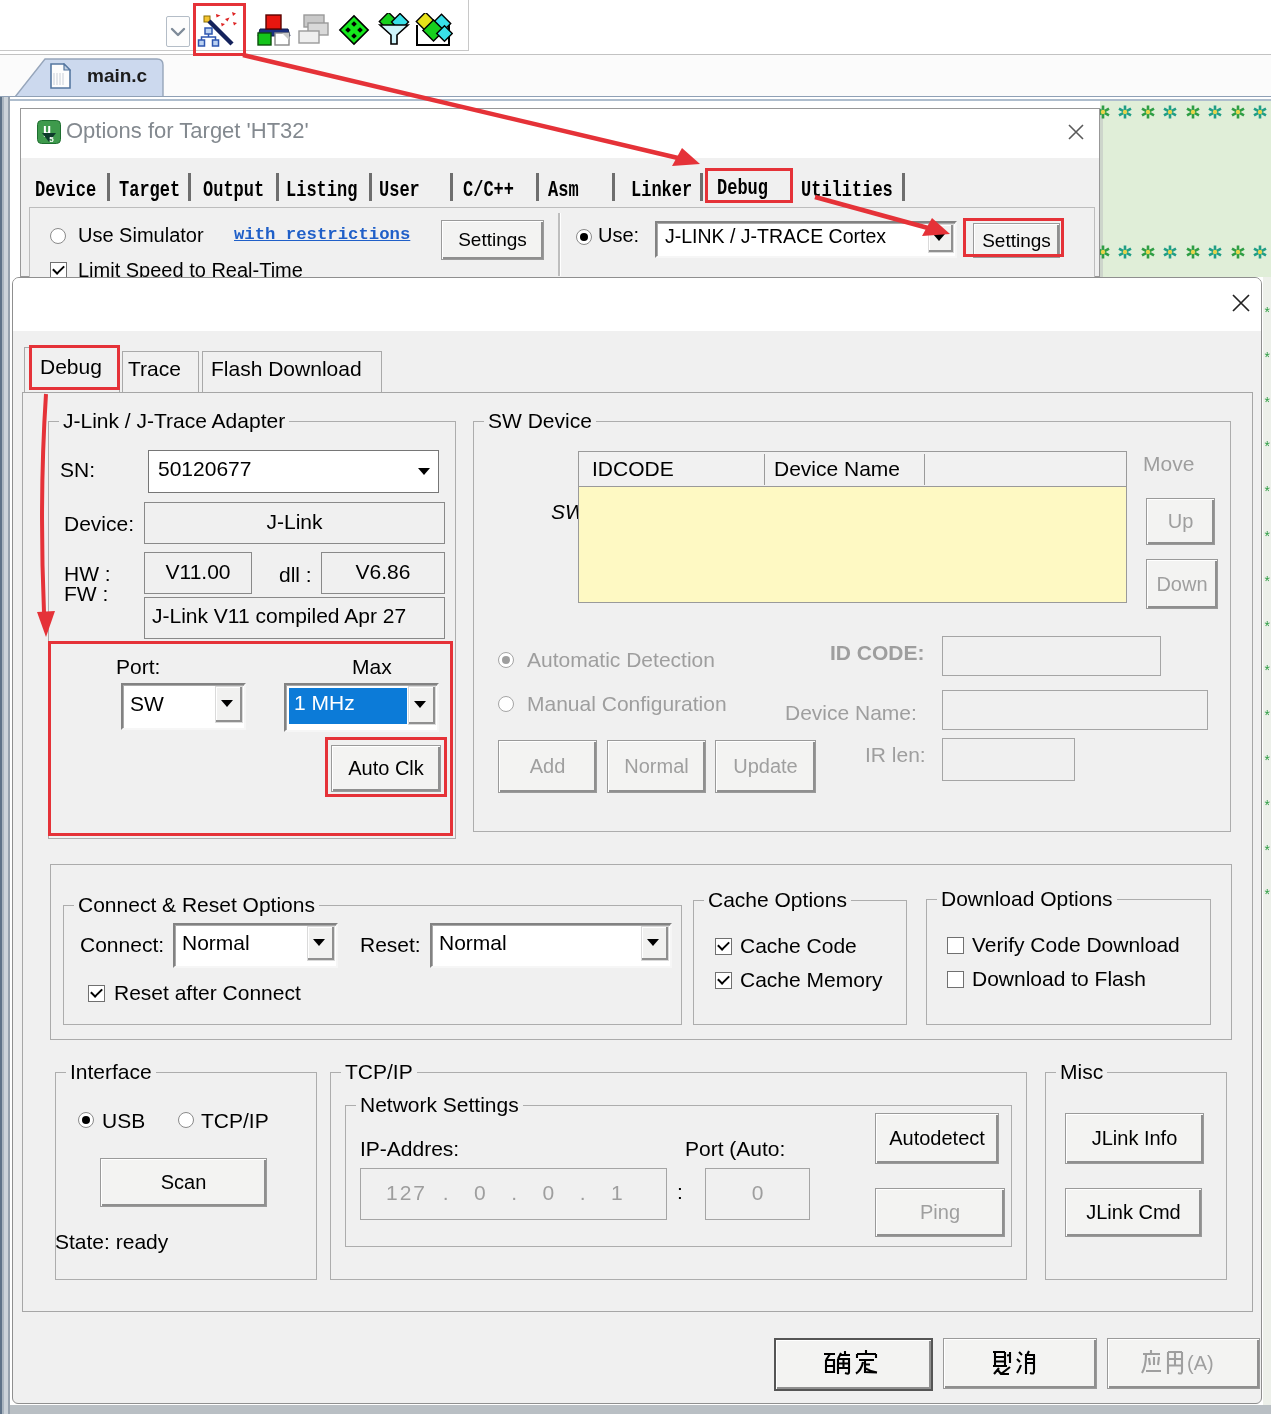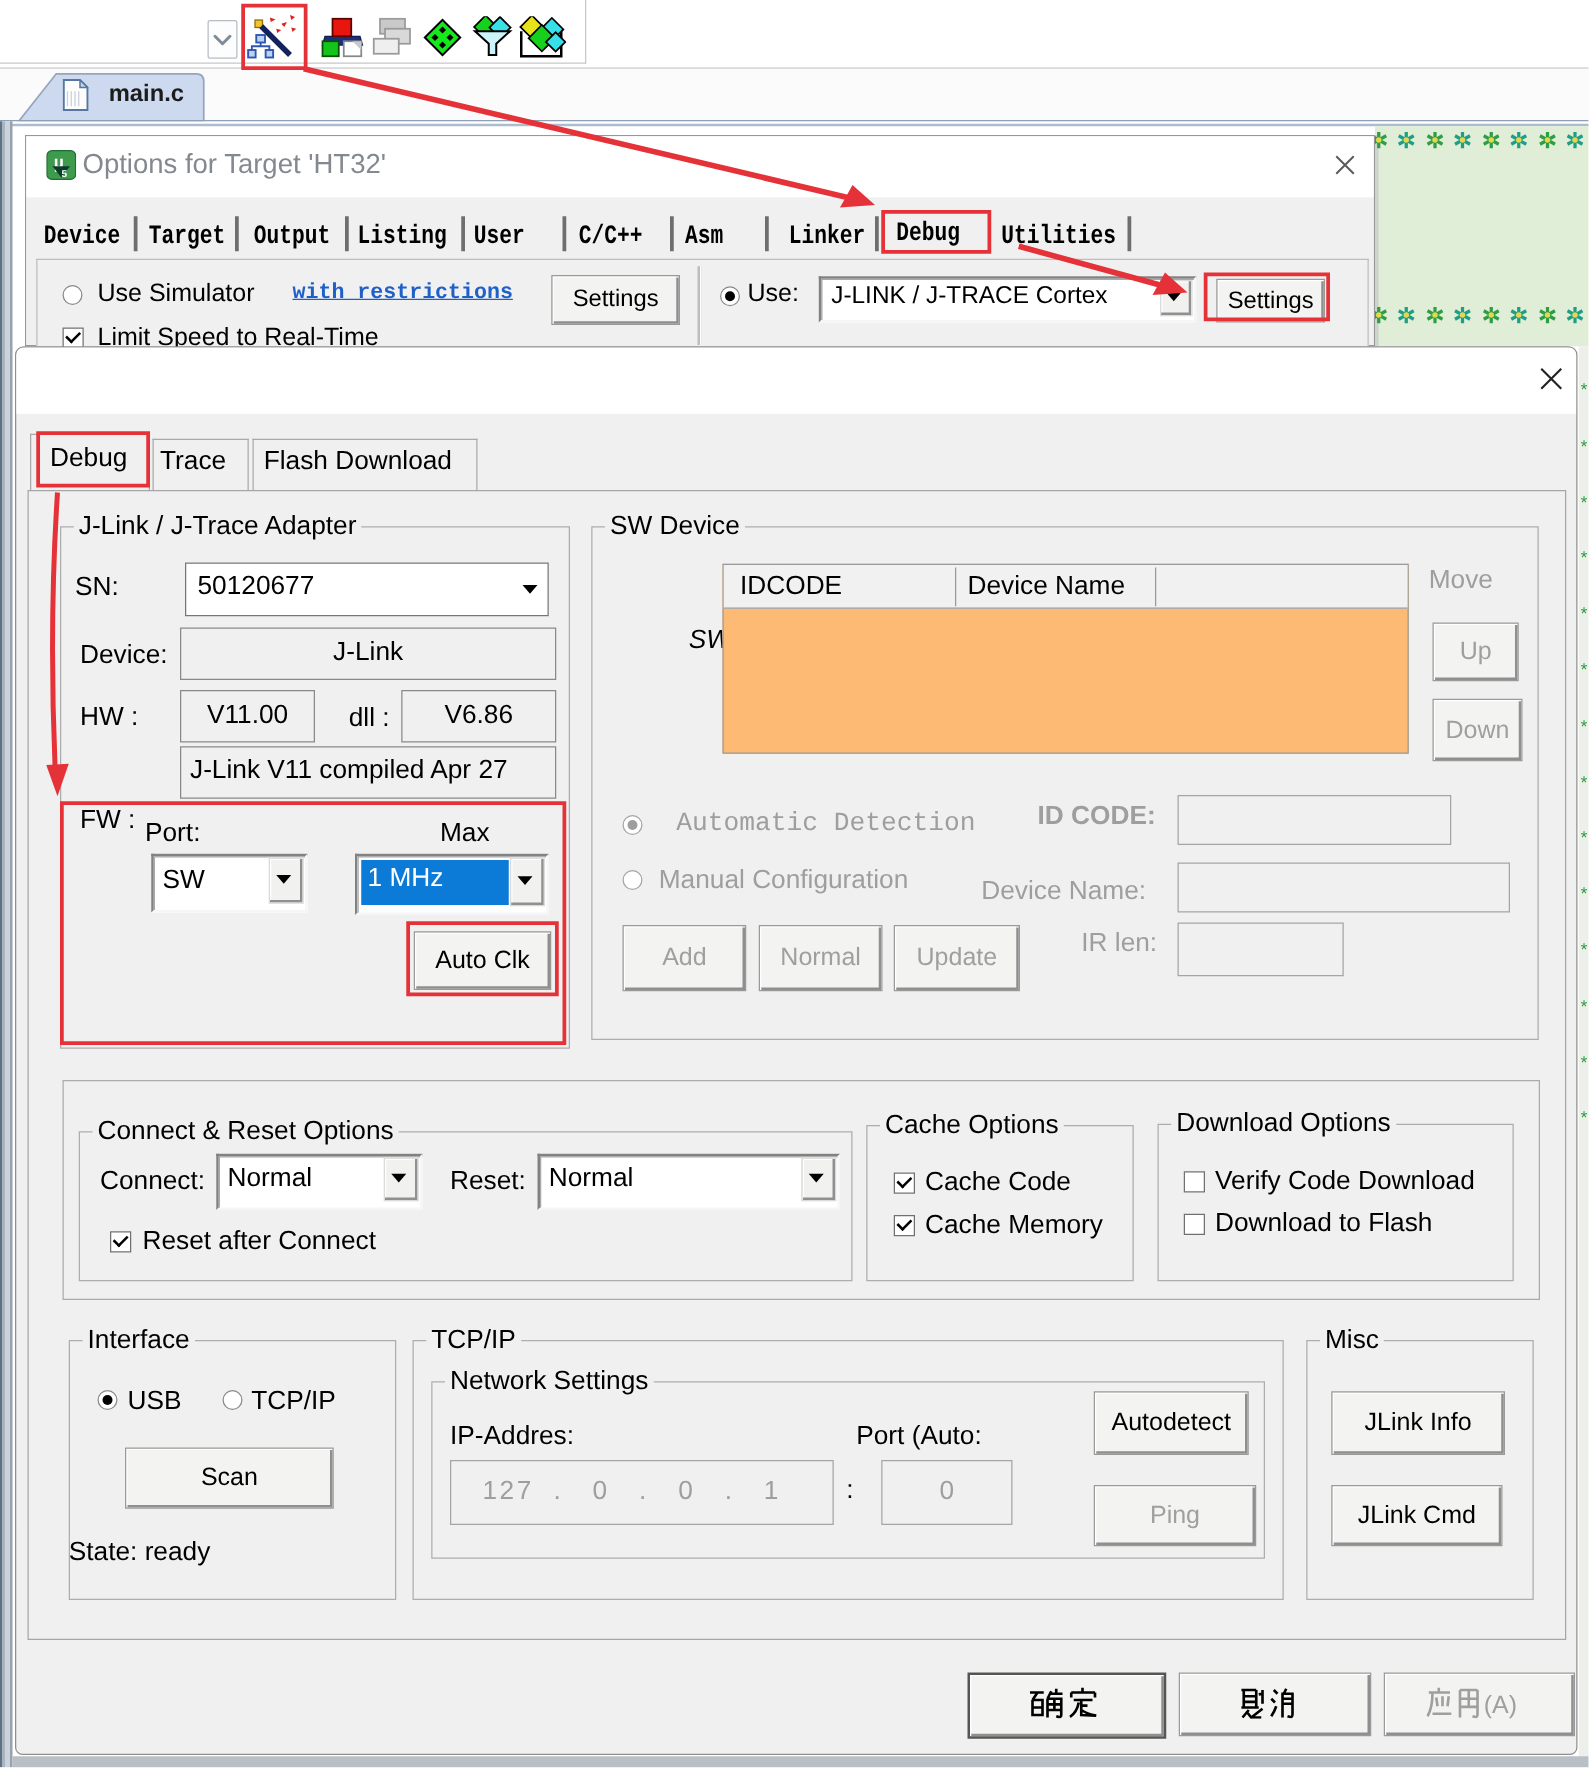--- a/index.html
+++ b/index.html
@@ -276,21 +276,21 @@
       <div class="lbl" style="left:0;top:7px;width:100%;text-align:center;">J-Link</div>
     </div>
     <div class="lbl" style="left:64px;top:562px;">HW :</div>
     <div class="fld" style="left:144px;top:552px;width:106px;height:40px;">
       <div class="lbl" style="left:0;top:7px;width:100%;text-align:center;">V11.00</div>
     </div>
     <div class="lbl" style="left:279px;top:563px;">dll :</div>
     <div class="fld" style="left:321px;top:552px;width:122px;height:40px;">
       <div class="lbl" style="left:0;top:7px;width:100%;text-align:center;">V6.86</div>
     </div>
-    <div class="lbl" style="left:64px;top:644px;">FW :</div>
+    <div class="lbl" style="left:64px;top:582px;">FW :</div>
     <div class="fld" style="left:144px;top:597px;width:299px;height:40px;overflow:hidden;">
       <div class="lbl" style="left:7px;top:6px;">J-Link V11 compiled Apr 27</div>
     </div>
     <div class="lbl" style="left:116px;top:655px;">Port:</div>
     <div class="lbl" style="left:352px;top:655px;">Max</div>
     <div class="combo" style="left:121px;top:683px;width:121px;height:43px;">
       <div class="lbl" style="left:7px;top:7px;">SW</div>
       <div class="dd" style="right:1px;top:1px;width:26px;height:35px;">
           <div class="tri" style="left:5px;top:13px;"></div>
         </div>
@@ -301,34 +301,34 @@
       <div class="dd" style="right:1px;top:1px;width:26px;height:37px;">
           <div class="tri" style="left:5px;top:14px;"></div>
         </div>
     </div>
     <div class="btn" style="left:331px;top:745px;width:108px;height:45px;">Auto Clk</div>
 
     <div class="grp" style="left:473px;top:421px;width:756px;height:409px;">
         <span>SW Device</span>
       </div>
     <div class="lbl" style="left:551px;top:500px;font-style:italic;">SWDI</div>
-    <div class="abs" style="left:578px;top:451px;width:549px;height:152px;background:#fdba74;border:1px solid #9a9a9a;box-sizing:border-box;">
+    <div class="abs" style="left:578px;top:451px;width:549px;height:152px;background:#fef9c3;border:1px solid #9a9a9a;box-sizing:border-box;">
       <div class="abs" style="left:0;top:0;width:547px;height:34px;border-bottom:1px solid #9a9a9a;background:#f1f1f1;"></div>
       <div class="abs" style="left:185px;top:2px;width:1px;height:31px;background:#9a9a9a;"></div>
       <div class="abs" style="left:345px;top:2px;width:1px;height:31px;background:#9a9a9a;"></div>
       <div class="lbl" style="left:13px;top:5px;">IDCODE</div>
       <div class="lbl" style="left:195px;top:5px;">Device Name</div>
     </div>
     <div class="lbl gt" style="left:1143px;top:452px;">Move</div>
     <div class="btn dis" style="left:1146px;top:498px;width:67px;height:45px;">Up</div>
     <div class="btn dis" style="left:1146px;top:559px;width:70px;height:48px;">Down</div>
     <div class="radio" style="left:498px;top:652px;border-color:#a5a5a5;">
         <i style="background:#9e9e9e;"></i>
       </div>
-    <div class="lbl gt" style="left:541px;top:648px;font-family:Liberation Mono, monospace;">Automatic Detection</div>
+    <div class="lbl gt" style="left:527px;top:648px;">Automatic Detection</div>
     <div class="lbl gt" style="left:830px;top:641px;font-weight:bold;">ID CODE:</div>
     <div class="fld" style="left:942px;top:636px;width:217px;height:38px;border-color:#a5a5a5;"></div>
     <div class="radio" style="left:498px;top:696px;border-color:#a5a5a5;"></div>
     <div class="lbl gt" style="left:527px;top:692px;">Manual Configuration</div>
     <div class="lbl gt" style="left:785px;top:701px;">Device Name:</div>
     <div class="fld" style="left:942px;top:690px;width:264px;height:38px;border-color:#a5a5a5;"></div>
     <div class="btn dis" style="left:498px;top:740px;width:97px;height:51px;">Add</div>
     <div class="btn dis" style="left:607px;top:740px;width:97px;height:51px;">Normal</div>
     <div class="btn dis" style="left:715px;top:740px;width:99px;height:51px;">Update</div>
     <div class="lbl gt" style="left:865px;top:743px;">IR len:</div>

